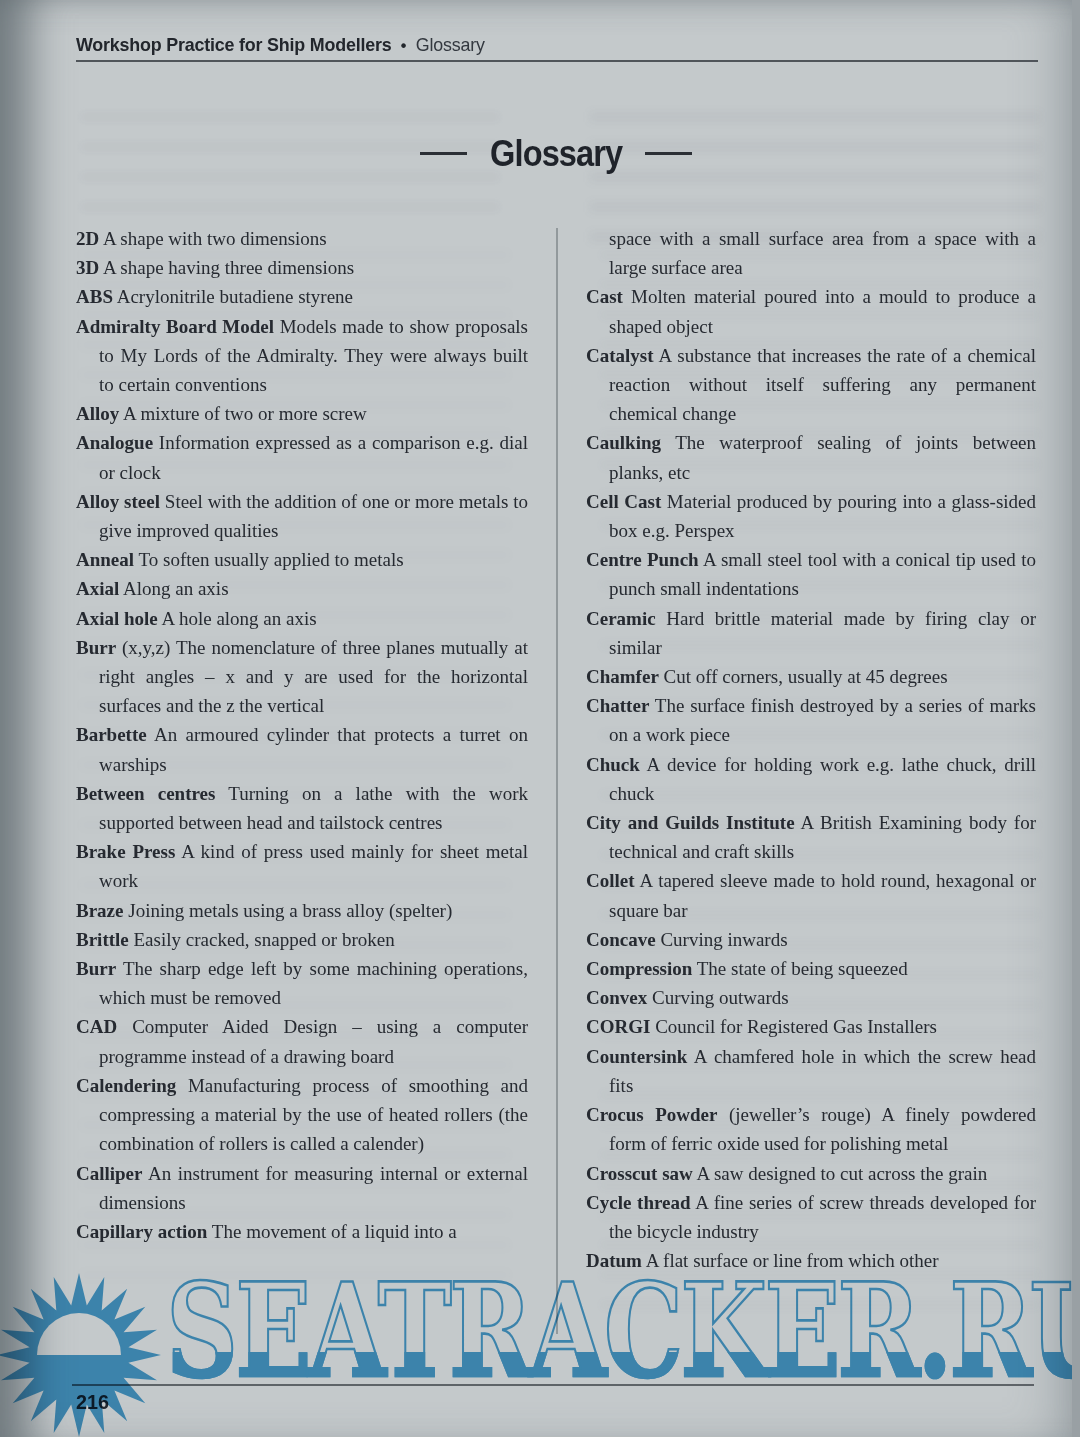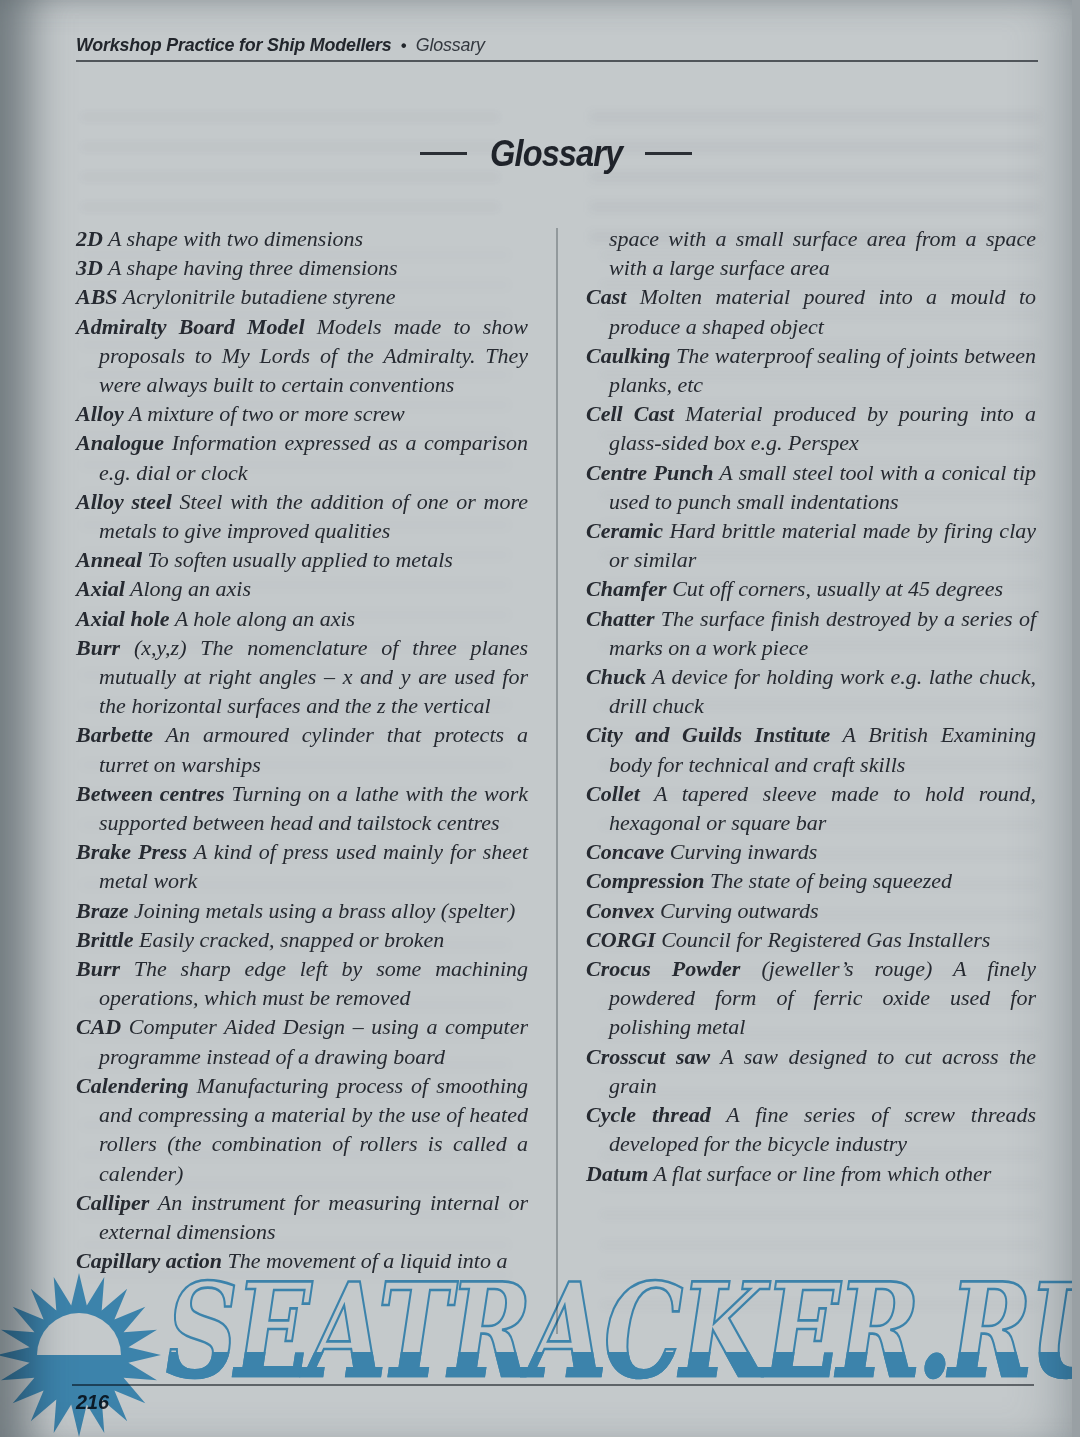--- a/index.html
+++ b/index.html
@@ -10,21 +10,20 @@
     overflow:hidden;
     position:relative;
   }
   .page{
     position:absolute;left:0;top:0;width:1072px;height:1437px;
     background:#c4c9cb;
     box-shadow:inset 60px 0 40px -30px rgba(90,100,105,.75),
                inset -30px 0 50px -20px rgba(100,110,118,.45),
                inset 0 14px 30px -18px rgba(100,110,118,.5);
     overflow:hidden;
-    font-style:italic;
   }
   
   .ghost{
     position:absolute;pointer-events:none;
     background:repeating-linear-gradient(180deg, rgba(70,80,100,.055) 0 10px, rgba(70,80,100,0) 10px 30px);
     filter:blur(4px);
   }
   .ghost.g1{left:590px;top:112px;width:450px;height:130px;}
   .ghost.g2{left:80px;top:112px;width:420px;height:110px;opacity:.8;}
   .ghost.g3{left:600px;top:250px;width:440px;height:1060px;opacity:.45;}
@@ -55,21 +54,21 @@
     font-family:"Liberation Sans", sans-serif;
     font-weight:bold;font-size:37px;color:#1f232a;
     letter-spacing:-1px;
     transform:scaleX(.88);transform-origin:50% 50%;
     margin:0;line-height:1;
   }
 
   .columns{position:absolute;left:0;top:224px;width:1080px;}
   .col{
     position:absolute;top:0;
-    font-size:22px;line-height:29.2px;
+    font-size:19px;line-height:29.2px;
     color:#262a31;
     text-align:justify;
   }
   .col.left{left:76px;width:452px;}
   .col.right{left:586px;width:450px;}
   .col-divider{
     position:absolute;left:556px;top:4px;width:2px;height:1106px;
     background:rgba(55,62,70,.35);
   }
   .entry{margin:0;padding-left:23px;text-indent:-23px;}
@@ -155,33 +154,35 @@
         <p class="entry"><b>Burr</b> <span>The sharp edge left by some machining operations, which must be removed</span></p>
         <p class="entry"><b>CAD</b> <span>Computer Aided Design – using a computer programme instead of a drawing board</span></p>
         <p class="entry"><b>Calendering</b> <span>Manufacturing process of smoothing and compressing a material by the use of heated rollers (the combination of rollers is called a calender)</span></p>
         <p class="entry"><b>Calliper</b> <span>An instrument for measuring internal or external dimensions</span></p>
         <p class="entry"><b>Capillary action</b> <span>The movement of a liquid into a</span></p>
       </div>
     <div class="col-divider"></div>
     <div class="col right" id="col-right">
         <p class="entry cont"><span>space with a small surface area from a space with a large surface area</span></p>
         <p class="entry"><b>Cast</b> <span>Molten material poured into a mould to produce a shaped object</span></p>
+        <p class="entry"><b>Catalyst</b> <span>A substance that increases the rate of a chemical reaction without itself suffering any permanent chemical change</span></p>
         <p class="entry"><b>Caulking</b> <span>The waterproof sealing of joints between planks, etc</span></p>
         <p class="entry"><b>Cell Cast</b> <span>Material produced by pouring into a glass-sided box e.g. Perspex</span></p>
         <p class="entry"><b>Centre Punch</b> <span>A small steel tool with a conical tip used to punch small indentations</span></p>
         <p class="entry"><b>Ceramic</b> <span>Hard brittle material made by firing clay or similar</span></p>
         <p class="entry"><b>Chamfer</b> <span>Cut off corners, usually at 45 degrees</span></p>
         <p class="entry"><b>Chatter</b> <span>The surface finish destroyed by a series of marks on a work piece</span></p>
         <p class="entry"><b>Chuck</b> <span>A device for holding work e.g. lathe chuck, drill chuck</span></p>
         <p class="entry"><b>City and Guilds Institute</b> <span>A British Examining body for technical and craft skills</span></p>
         <p class="entry"><b>Collet</b> <span>A tapered sleeve made to hold round, hexagonal or square bar</span></p>
         <p class="entry"><b>Concave</b> <span>Curving inwards</span></p>
         <p class="entry"><b>Compression</b> <span>The state of being squeezed</span></p>
         <p class="entry"><b>Convex</b> <span>Curving outwards</span></p>
         <p class="entry"><b>CORGI</b> <span>Council for Registered Gas Installers</span></p>
+        <p class="entry"><b>Countersink</b> <span>A chamfered hole in which the screw head fits</span></p>
         <p class="entry"><b>Crocus Powder</b> <span>(jeweller’s rouge) A finely powdered form of ferric oxide used for polishing metal</span></p>
         <p class="entry"><b>Crosscut saw</b> <span>A saw designed to cut across the grain</span></p>
         <p class="entry"><b>Cycle thread</b> <span>A fine series of screw threads developed for the bicycle industry</span></p>
         <p class="entry"><b>Datum</b> <span>A flat surface or line from which other</span></p>
       </div>
   </div>
 
   <div class="bottom-rule"></div>
   <div class="page-number">216</div>
 

